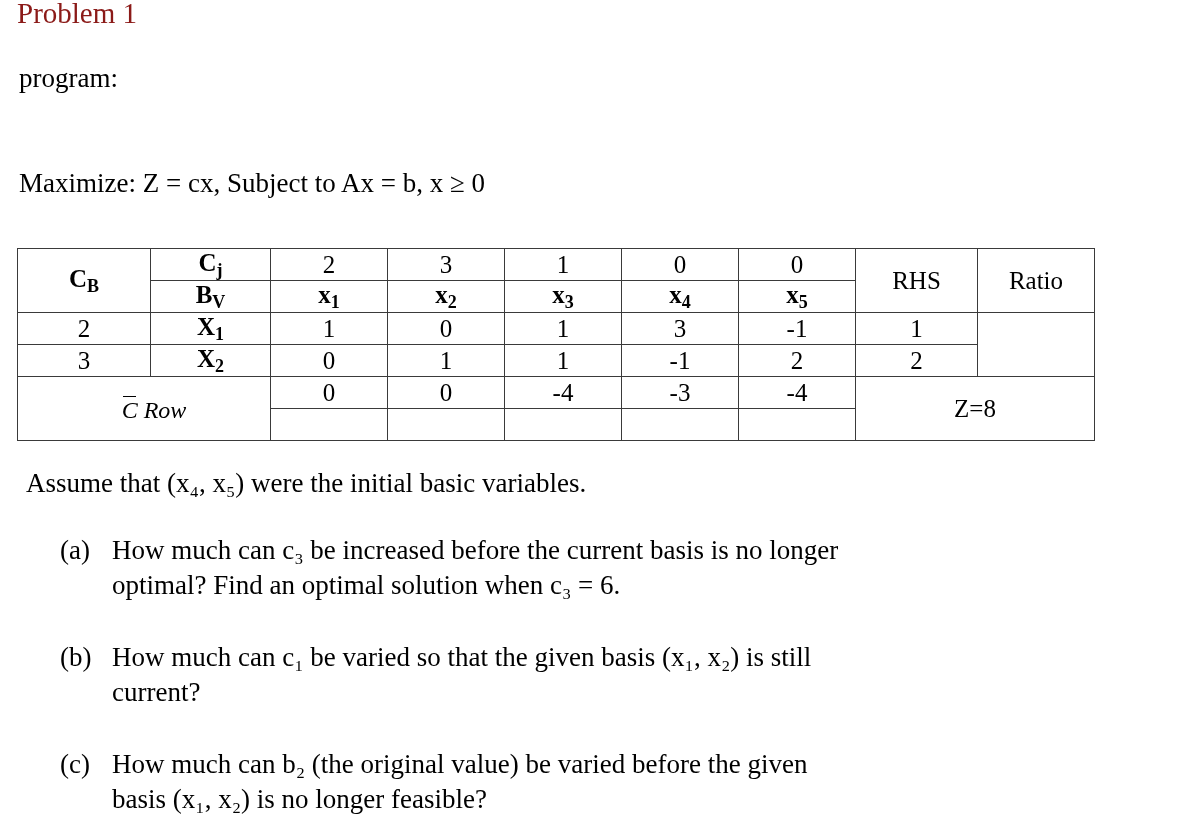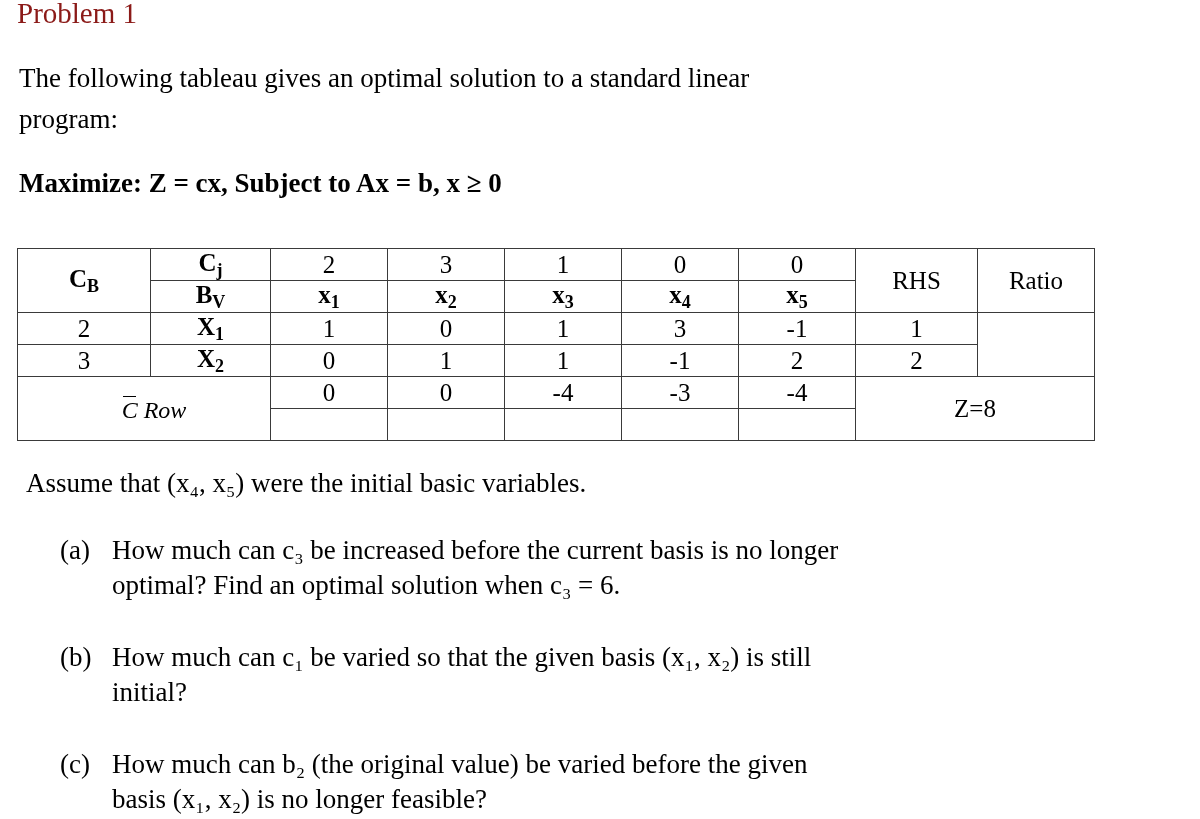--- a/index.html
+++ b/index.html
@@ -47,21 +47,20 @@
   }
   .intro .lastline { text-align: left; }
 
   .maximize {
     position: absolute;
     left: 19px;
     top: 165px;
     font-size: 27px;
     line-height: 36px;
     white-space: nowrap;
-    font-weight: bold;
   }
 
   
   .tableau-wrap {
     position: absolute;
     left: 17px;
     top: 248px;
     width: 1063px;
   }
   table.tableau {
@@ -154,21 +153,20 @@
   .qitem .lastline { text-align: left; }
 </style>
 </head>
 <body>
 
 <div class="page">
 
   <div class="problem-title">Problem 1</div>
 
   <div class="intro">
-    <div>The  following  tableau  gives  an  optimal  solution  to  a  standard  linear</div>
     <div class="lastline">program:</div>
   </div>
 
   <div class="maximize">Maximize: Z = cx, Subject to Ax = b, x ≥ 0</div>
 
   <div class="tableau-wrap">
     <table class="tableau">
       <colgroup>
         <col class="c-cb">
           <col class="c-bv">
@@ -274,21 +272,21 @@
 
     <div class="qitem">
       <span class="marker">(a)</span>
       <div>How  much  can  c₃  be  increased  before  the  current  basis  is  no  longer</div>
       <div class="lastline">optimal? Find an optimal solution when c₃ = 6.</div>
     </div>
 
     <div class="qitem">
       <span class="marker">(b)</span>
       <div>How  much  can  c₁  be  varied  so  that  the  given  basis  (x₁,  x₂)  is  still</div>
-      <div class="lastline">initial?</div>
+      <div class="lastline">current?</div>
     </div>
 
     <div class="qitem">
       <span class="marker">(c)</span>
       <div>How  much  can  b₂  (the  original  value)  be  varied  before  the  given</div>
       <div class="lastline">basis (x₁, x₂) is no longer feasible?</div>
     </div>
 
   </div>
 

